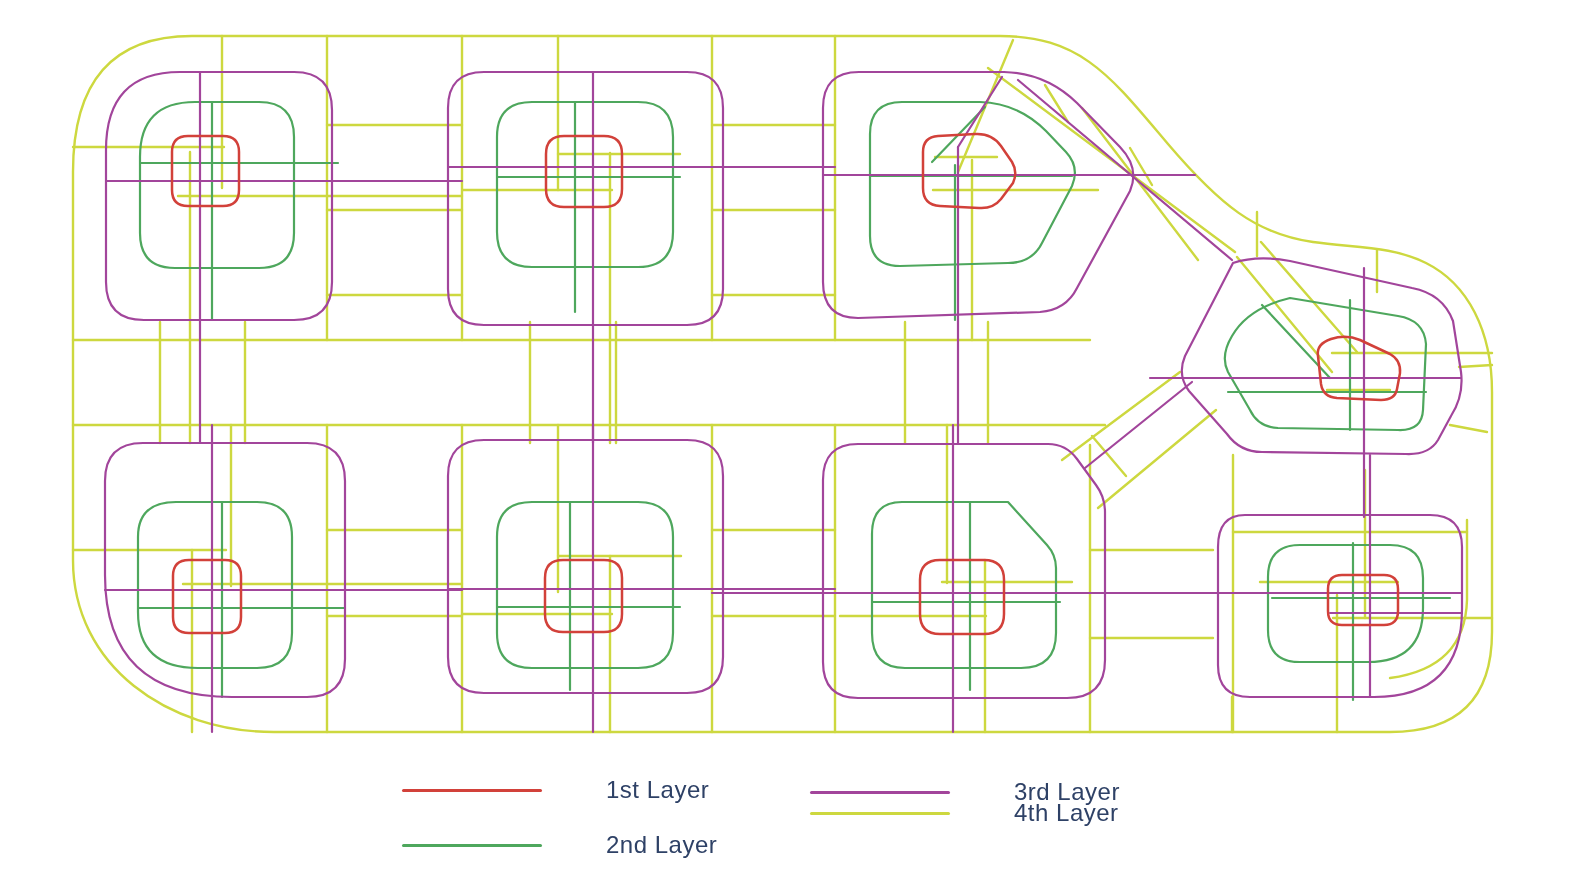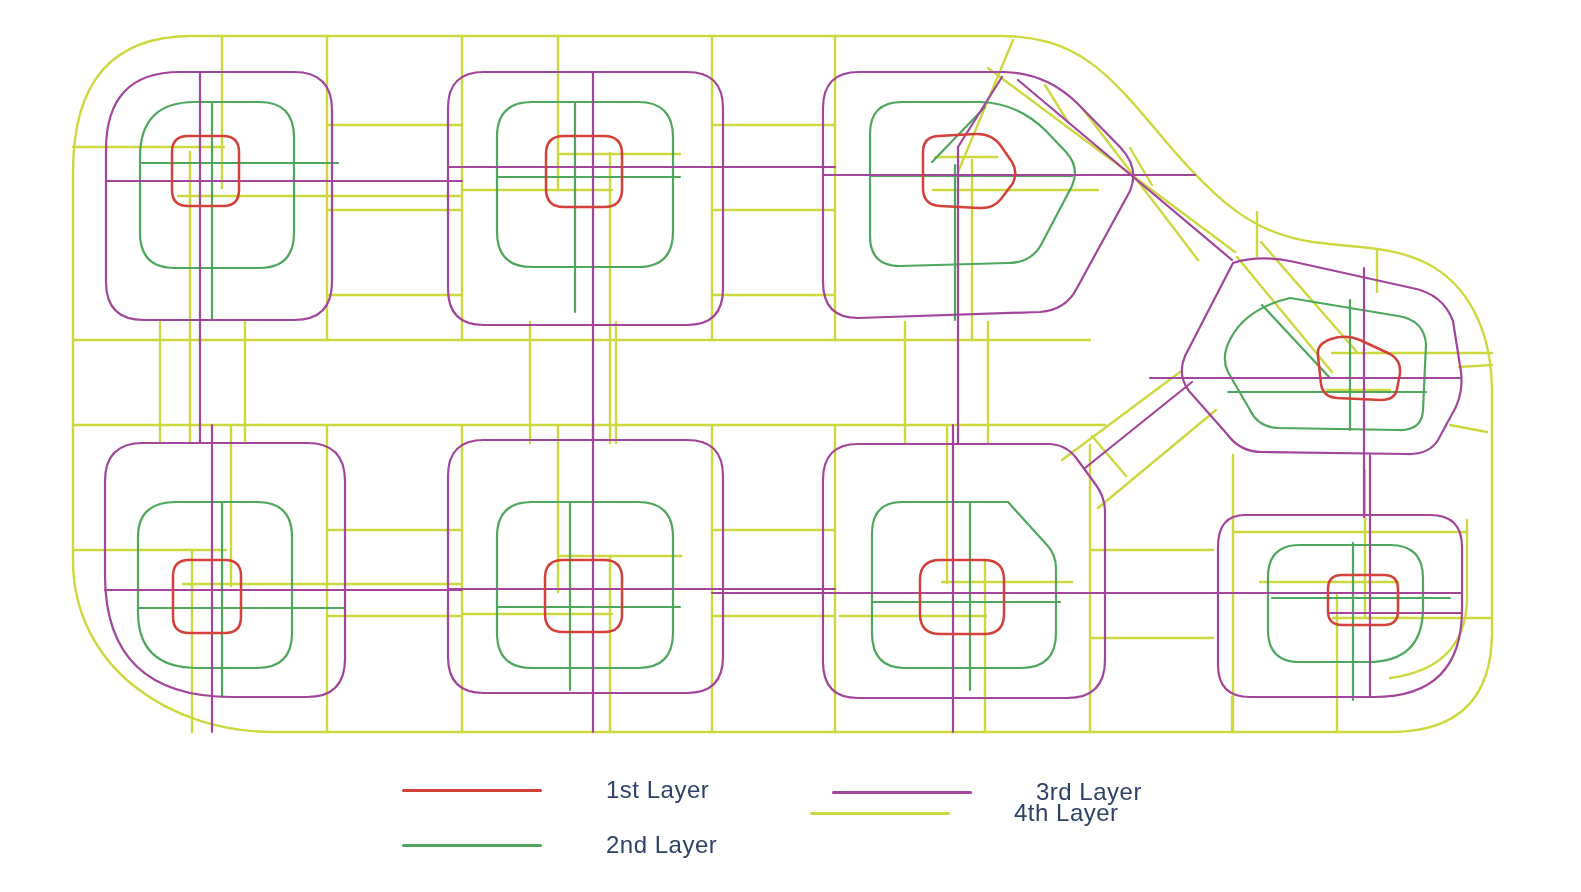--- a/index.html
+++ b/index.html
@@ -181,21 +181,21 @@
     </svg>
   <div class="legend" id="legend">
       <div class="legend-item" style="left: 402px; top: 772px;">
         <div class="legend-swatch" style="background: rgb(210, 65, 58);"></div>
         <span class="legend-label" style="color: rgb(46, 65, 102);">1st Layer</span>
       </div>
       <div class="legend-item" style="left: 402px; top: 827px; justify-content: space-between;">
         <div class="legend-swatch" style="background: rgb(78, 167, 93);"></div>
         <span class="legend-label" style="color: rgb(46, 65, 102);">2nd Layer</span>
       </div>
-      <div class="legend-item" style="left: 832px; top: 774px;">
+      <div class="legend-item" style="left: 810px; top: 774px;">
         <div class="legend-swatch" style="background: rgb(162, 69, 155);"></div>
         <span class="legend-label" style="color: rgb(46, 65, 102);">3rd Layer</span>
       </div>
       <div class="legend-item" style="left: 810px; top: 795px;">
         <div class="legend-swatch" style="background: rgb(205, 216, 63);"></div>
         <span class="legend-label" style="color: rgb(46, 65, 102);">4th Layer</span>
       </div>
     </div>
 </div>
 

